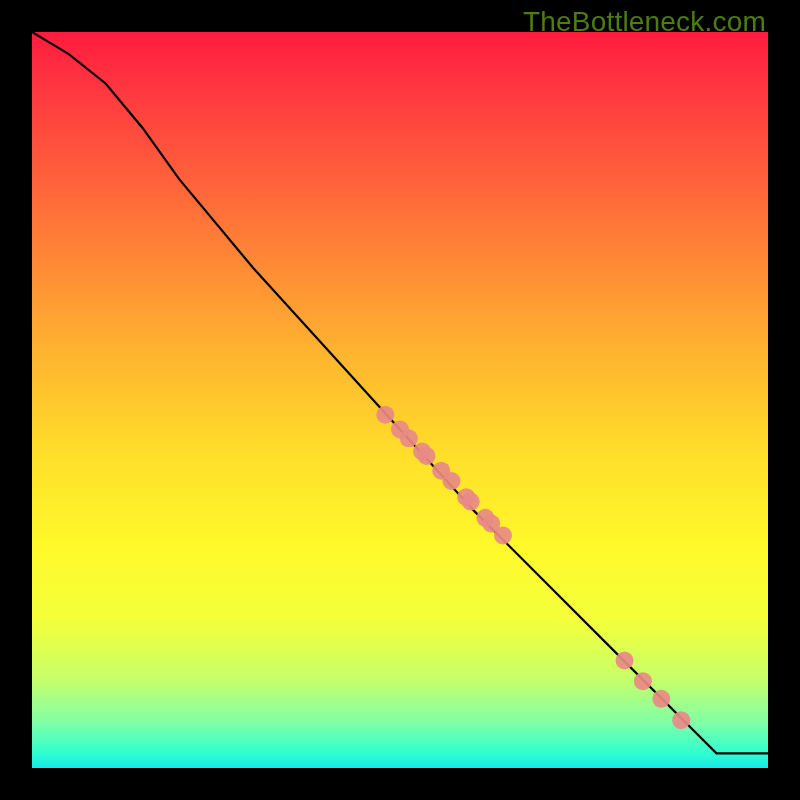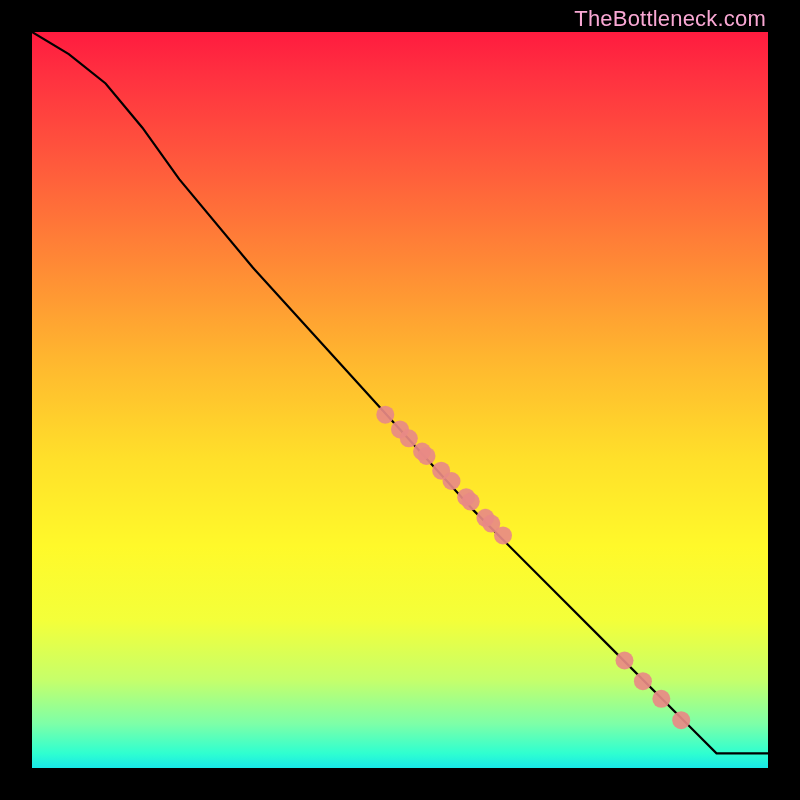--- a/index.html
+++ b/index.html
@@ -41,22 +41,22 @@
       #c6ff6a 88%,
       #7dffa8 94%,
       #2fffd0 98%,
       #18e8e8 100%
     );
   }
   .watermark {
     position: absolute;
     top: 6px;
     right: 34px;
-    color: #f9a8d4;
-    font-size: 22px;
+    color: #4d7c0f;
+    font-size: 28px;
     font-weight: 500;
     letter-spacing: 0.2px;
     font-family: Arial, Helvetica, sans-serif;
   }
   .linepath {
     position: absolute;
     left: 0; top: 0;
     width: 100%; height: 100%;
   }
 </style>

